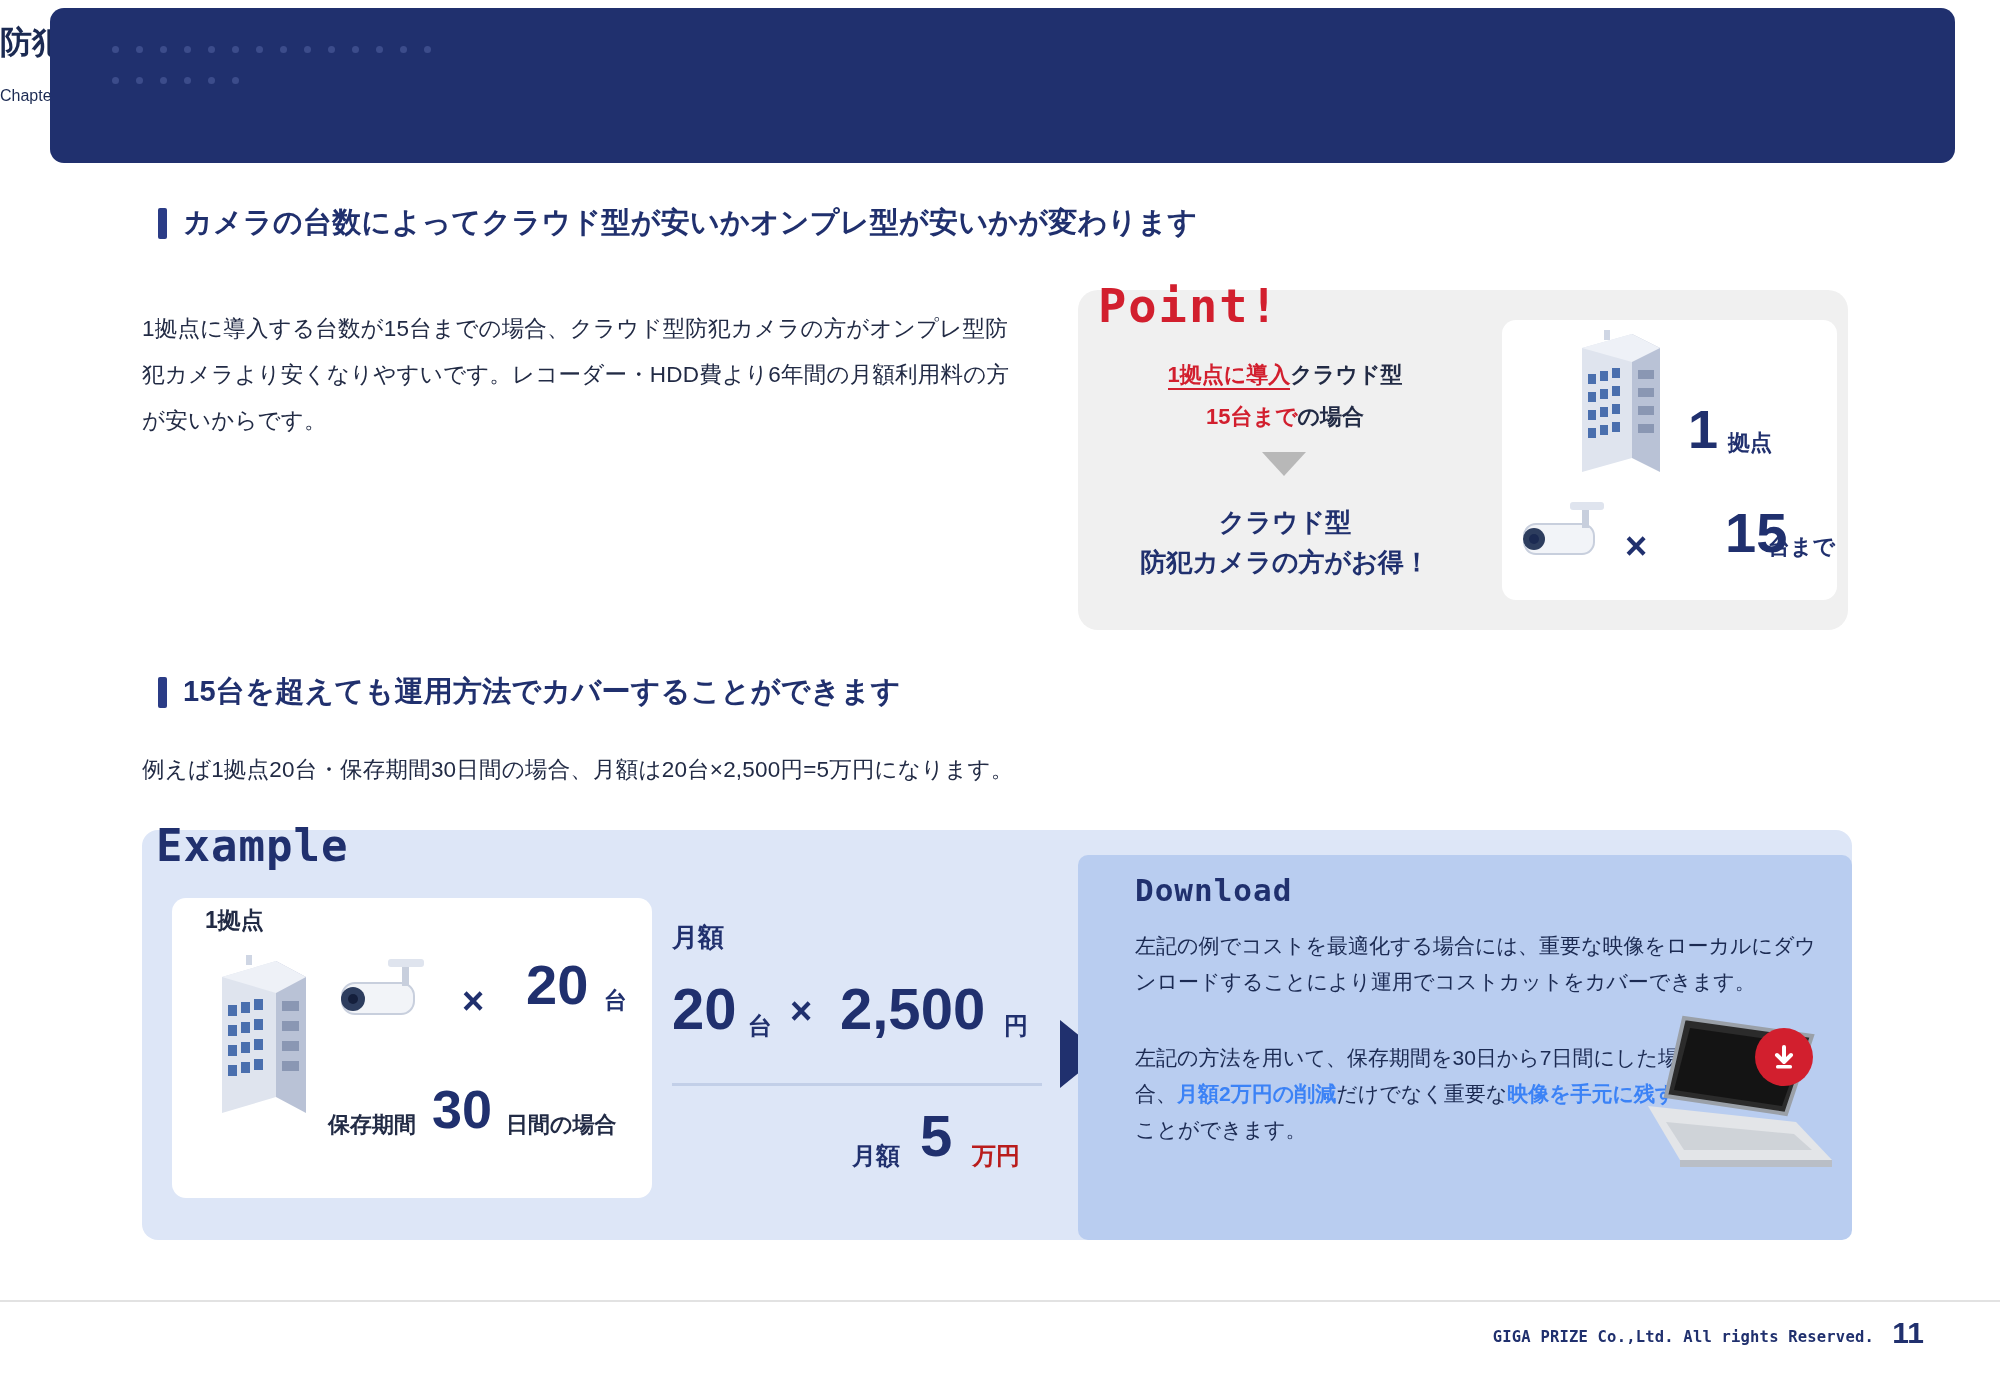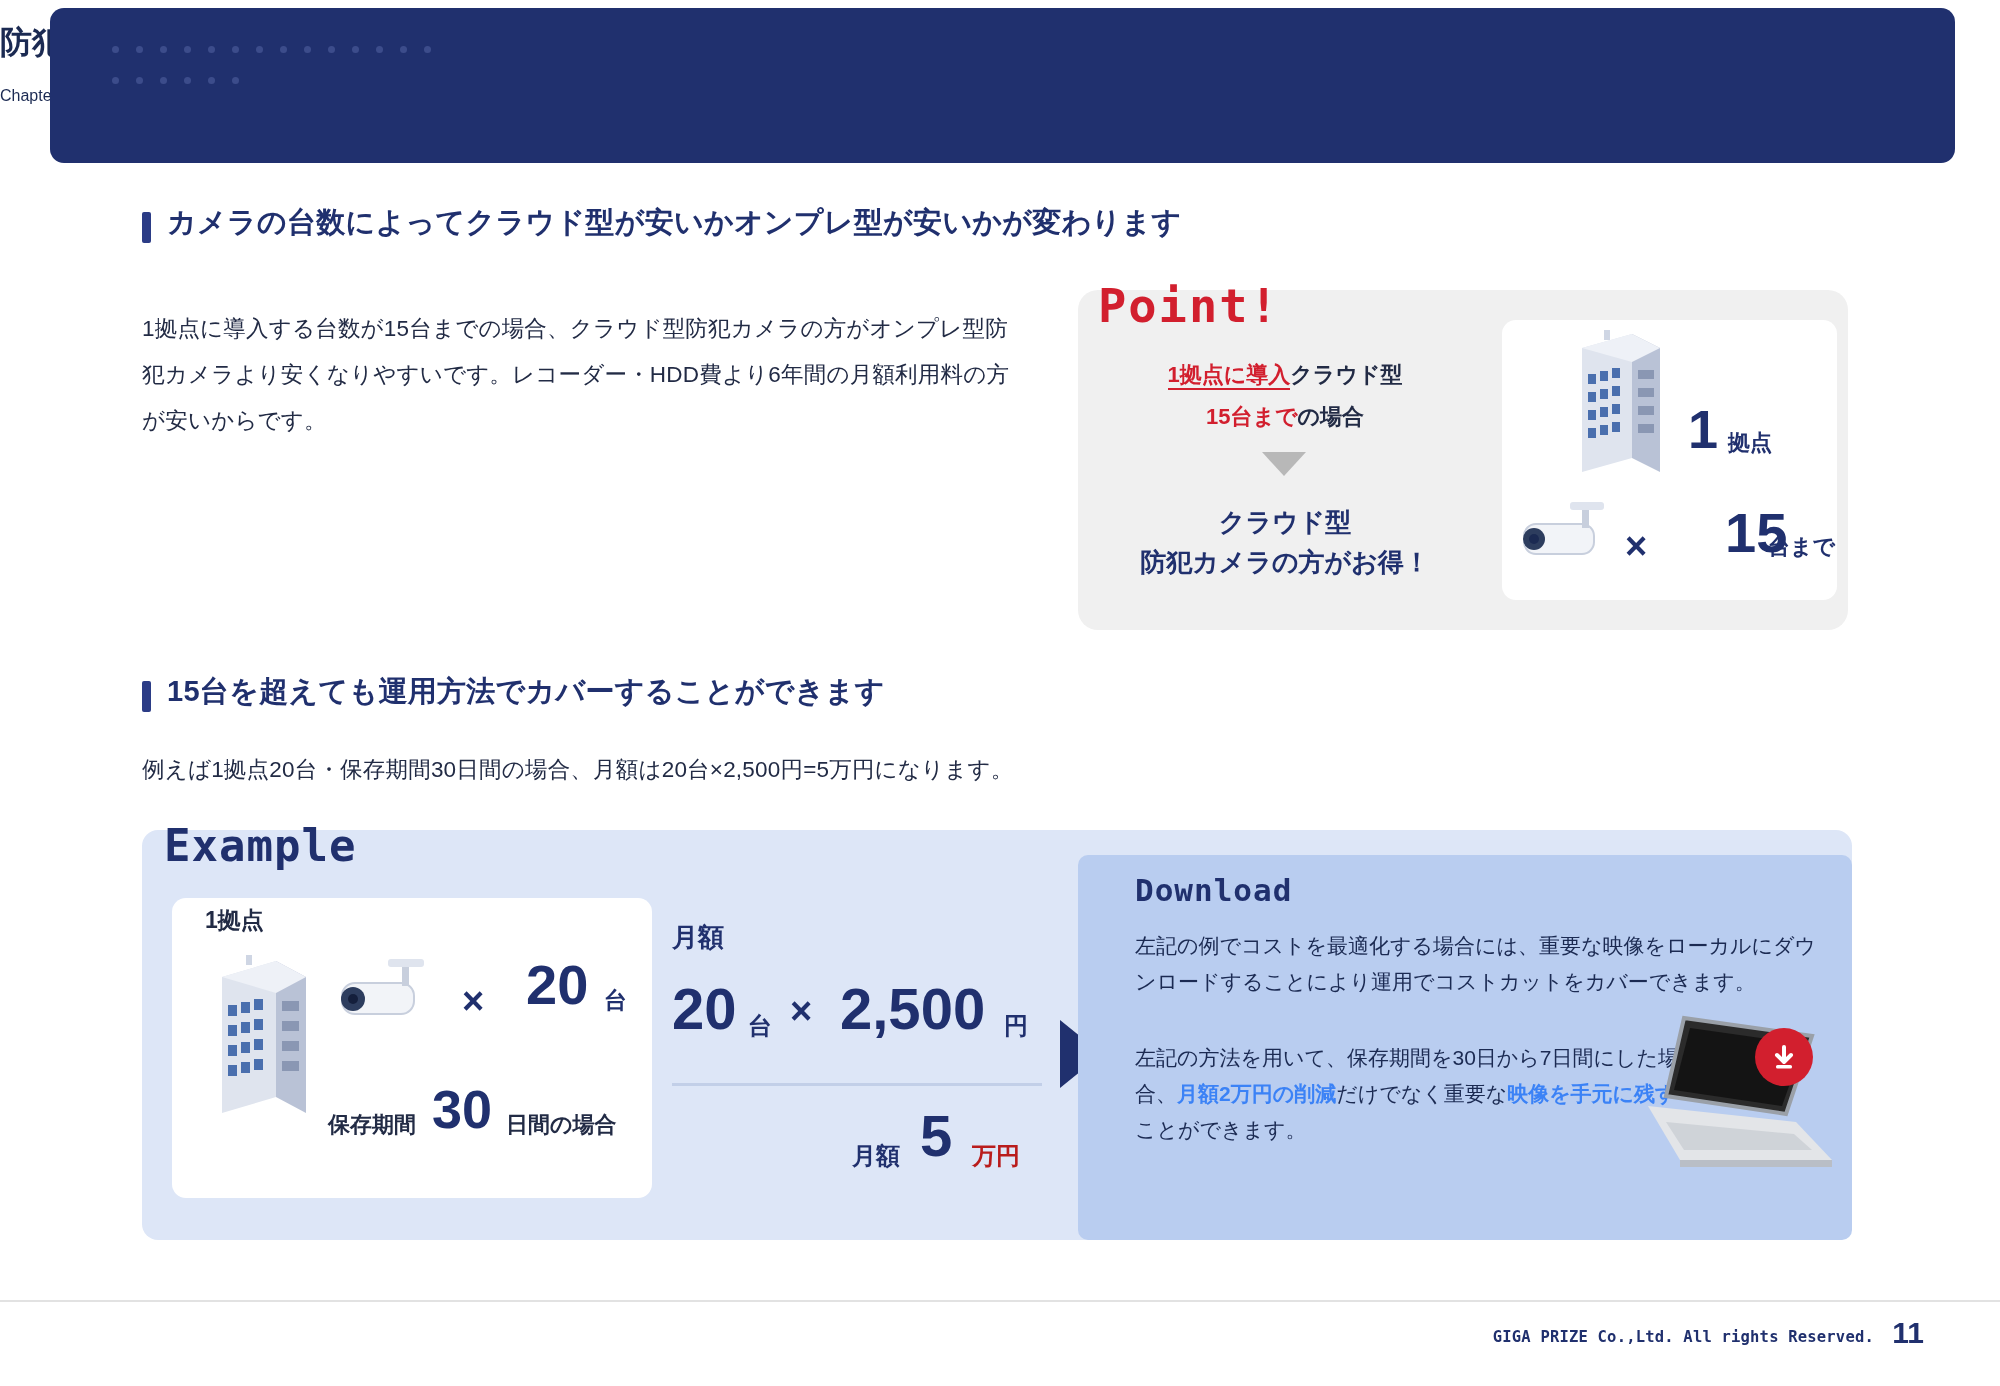--- a/index.html
+++ b/index.html
@@ -22,21 +22,21 @@
   .header .dots{
     position:absolute;left:62px;top:26px;width:350px;height:52px;
     opacity:.45;
   }
   .header .dots span{
     display:block;float:left;width:7px;height:7px;border-radius:50%;
     background:#5f6fae;margin:12px 17px 12px 0;
   }
 
   
-  .sec-head{position:absolute;display:flex;align-items:flex-end;}
+  .sec-head{position:absolute;display:flex;align-items:center;margin-left:16px;}
   .sec-head .bar{width:9px;height:31px;background:#2b3c86;border-radius:2px;margin-right:16px;}
   .sec-head .txt{font-size:29px;font-weight:bold;color:#20306e;white-space:nowrap;letter-spacing:.3px;}
 
   .sec1-head{left:142px;top:203px;}
   .sec2-head{left:142px;top:672px;}
 
   
   .para1{
     position:absolute;left:142px;top:306px;width:880px;
     font-size:22.5px;line-height:2.05;color:#222b45;letter-spacing:.2px;
@@ -92,21 +92,21 @@
   .pt-x{position:absolute;left:1625px;top:525px;font-size:38px;color:#20306e;font-weight:bold;}
   .pt-num2{position:absolute;left:1680px;top:500px;font-size:56px;font-weight:bold;color:#20306e;margin-left:45px;}
   .pt-unit2{position:absolute;left:1768px;top:532px;font-size:22px;font-weight:bold;color:#20306e;}
 
   
   .ex-panel{
     position:absolute;left:142px;top:830px;width:1710px;height:410px;
     background:#dde6f7;border-radius:16px;
   }
   .ex-title{
-    position:absolute;left:164px;top:820px;
+    position:absolute;left:156px;top:820px;
     font-family:"DejaVu Sans Mono","Liberation Mono",monospace;
     font-size:44px;font-weight:bold;color:#20306e;letter-spacing:1px;
   }
   .ex-white{
     position:absolute;left:172px;top:898px;width:480px;height:300px;
     background:#ffffff;border-radius:14px;
   }
   .ex-loc{position:absolute;left:205px;top:905px;font-size:23px;font-weight:bold;color:#222b45;}
   .ex-bldg{position:absolute;left:190px;top:955px;}
   .ex-cam{position:absolute;left:330px;top:945px;}

